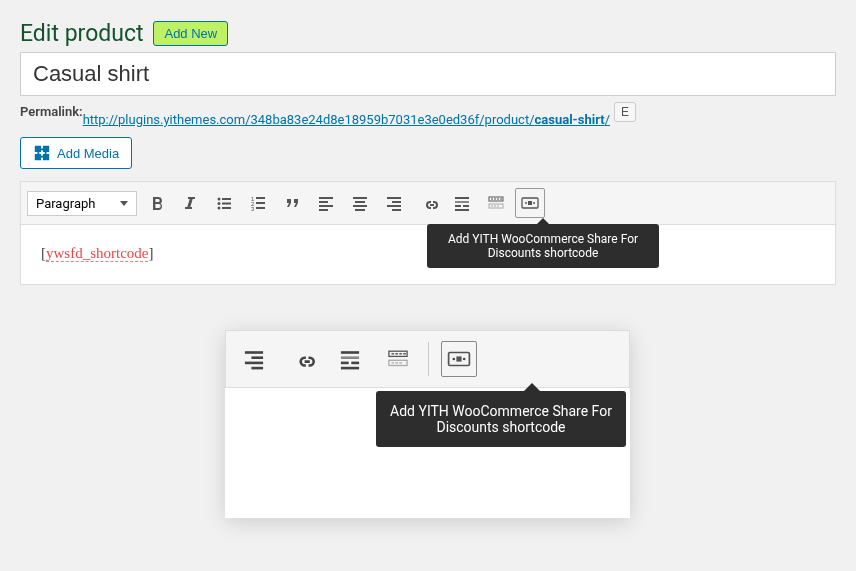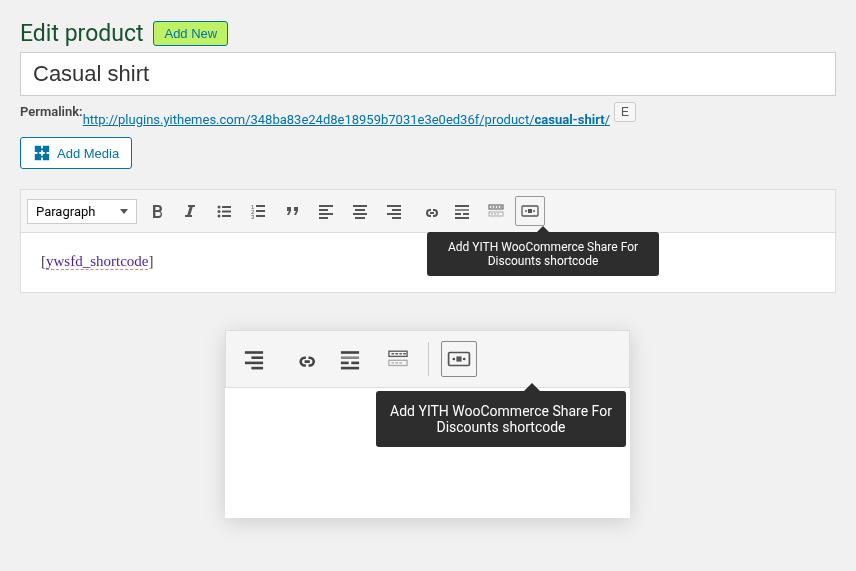--- a/index.html
+++ b/index.html
@@ -17,35 +17,35 @@
 .permalink-row { padding: 0 20px; font-size: 13px; color: #444; display: flex; align-items: center; }
 .permalink-label { font-weight: 600; }
 .permalink-url { color: #0073aa; text-decoration: underline; margin-top: 16px; }
 .permalink-url strong { font-weight: 700; }
 .edit-btn { border: 1px solid #ccc; background: #f7f7f7; color: #555; padding: 2px 6px; font-size: 12px; border-radius: 3px; margin-left: 4px; }
 
 .add-media-wrap { padding: 10px 8px 8px 20px; }
 .add-media-btn { background: #fff; border: 1px solid #0073aa; color: #0073aa; padding: 6px 12px; font-size: 13px; border-radius: 3px; display: inline-flex; align-items: center; gap: 6px; cursor: pointer; }
 .media-icon { width: 18px; height: 18px; fill: #0073aa; }
 
-.editor-wrap { margin: 12px 20px; }
+.editor-wrap { margin: 4px 20px; }
 .toolbar { background: #f5f5f5; border: 1px solid #ddd; padding: 6px; display: flex; align-items: center; gap: 4px; position: relative; }
 .format-select { background: #fff; border: 1px solid #ccc; padding: 4px 8px; font-size: 13px; display: flex; align-items: center; gap: 6px; min-width: 110px; cursor: pointer; }
 .caret { border-left: 4px solid transparent; border-right: 4px solid transparent; border-top: 5px solid #555; margin-left: auto; }
 .tb-btn { width: 30px; height: 30px; display: flex; align-items: center; justify-content: center; cursor: pointer; border: 1px solid transparent; border-radius: 2px; }
 .tb-btn svg { width: 20px; height: 20px; fill: #555; }
 .tb-btn.boxed { border: 1px solid #999; }
 
 .tooltip { position: absolute; background: #2d2d2d; color: #fff; font-size: 12px; padding: 8px 10px; border-radius: 3px; text-align: center; }
 .tooltip::before { content: ''; position: absolute; top: -6px; left: 50%; transform: translateX(-50%); border-left: 6px solid transparent; border-right: 6px solid transparent; border-bottom: 6px solid #2d2d2d; }
 .tooltip-sm { top: 42px; left: 406px; width: 232px; }
 
 .editor-content { background: #fff; border: 1px solid #ddd; border-top: none; padding: 20px; min-height: 60px; font-family: Georgia, serif; font-size: 15px; }
 .shortcode-text .br { color: #444; }
-.shortcode-text .tag { color: #4c1d95; border-bottom: 1px dashed #c88; }
+.shortcode-text .tag { color: #ef4444; border-bottom: 1px dashed #c88; }
 
 .zoom-panel { position: absolute; top: 330px; left: 225px; width: 405px; background: #fff; box-shadow: 0 4px 20px rgba(0,0,0,0.15); }
 .zoom-toolbar { background: #f5f5f5; border: 1px solid #ddd; padding: 10px; display: flex; align-items: center; gap: 12px; position: relative; }
 .zoom-tb-btn { width: 36px; height: 36px; display: flex; align-items: center; justify-content: center; cursor: pointer; }
 .zoom-tb-btn svg { width: 26px; height: 26px; fill: #444; }
 .zoom-tb-btn.boxed { border: 1px solid #888; border-radius: 2px; }
 .sep { width: 1px; height: 34px; background: #ccc; }
 .zoom-tooltip { position: absolute; top: 60px; left: 150px; width: 250px; background: #2d2d2d; color: #fff; font-size: 14px; padding: 12px 14px; border-radius: 3px; text-align: center; }
 .zoom-tooltip::before { content: ''; position: absolute; top: -8px; left: 148px; border-left: 8px solid transparent; border-right: 8px solid transparent; border-bottom: 8px solid #2d2d2d; }
 .zoom-content { height: 130px; background: #fff; }

